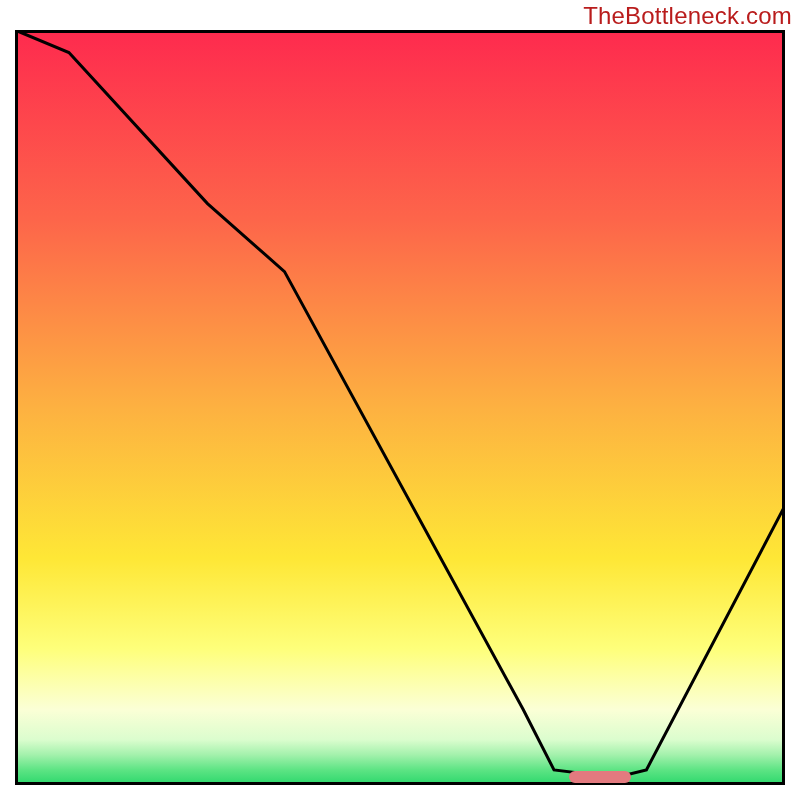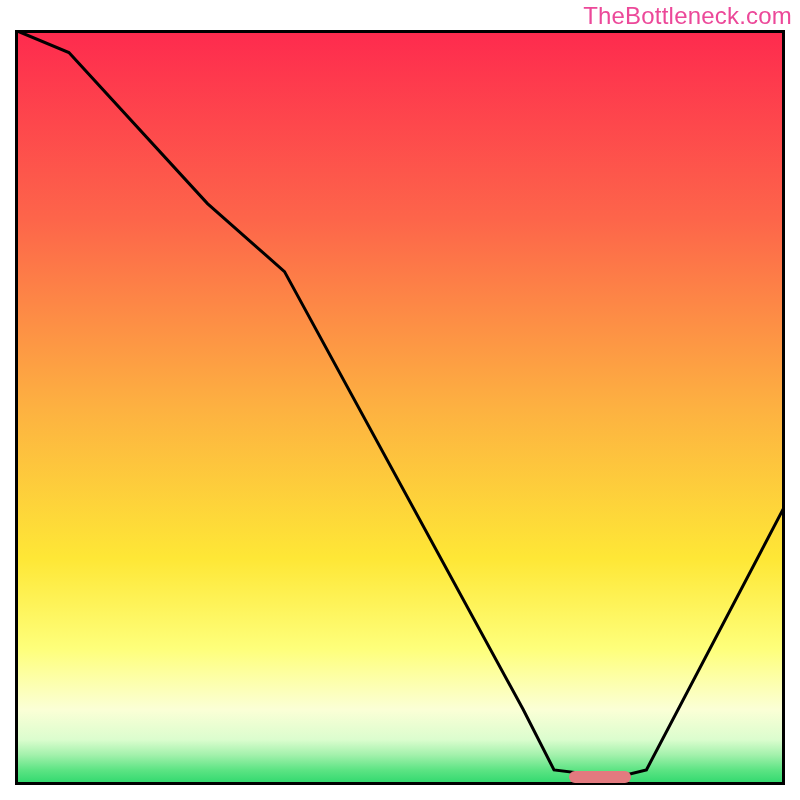--- a/index.html
+++ b/index.html
@@ -15,21 +15,21 @@
     position: relative;
     width: 800px;
     height: 800px;
   }
   .watermark {
     position: absolute;
     top: 2px;
     right: 8px;
     font-size: 24px;
     font-weight: 500;
-    color: #ec4899;
+    color: #b91c1c;
     letter-spacing: 0.2px;
   }
   .plot {
     position: absolute;
     left: 15px;
     top: 30px;
     width: 770px;
     height: 755px;
   }
   .plot svg {

